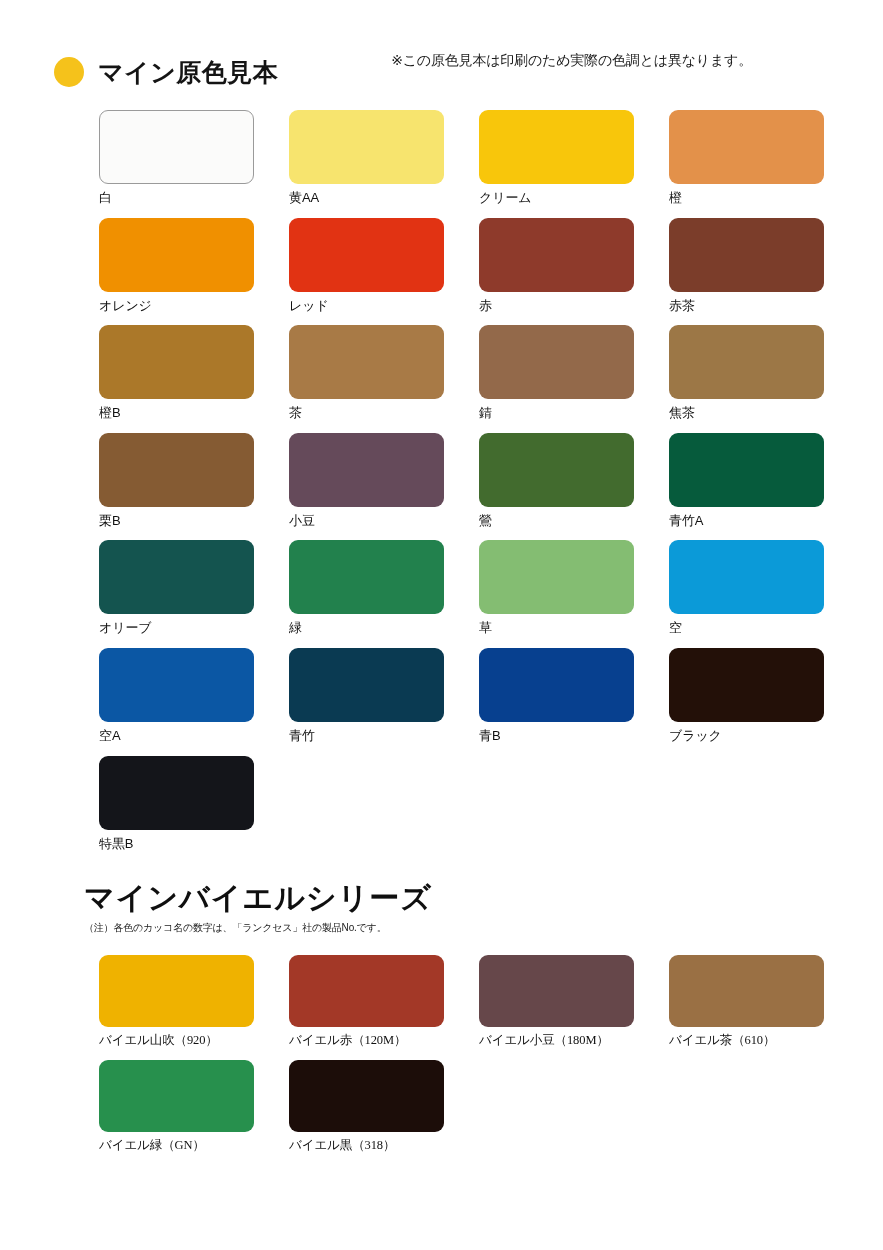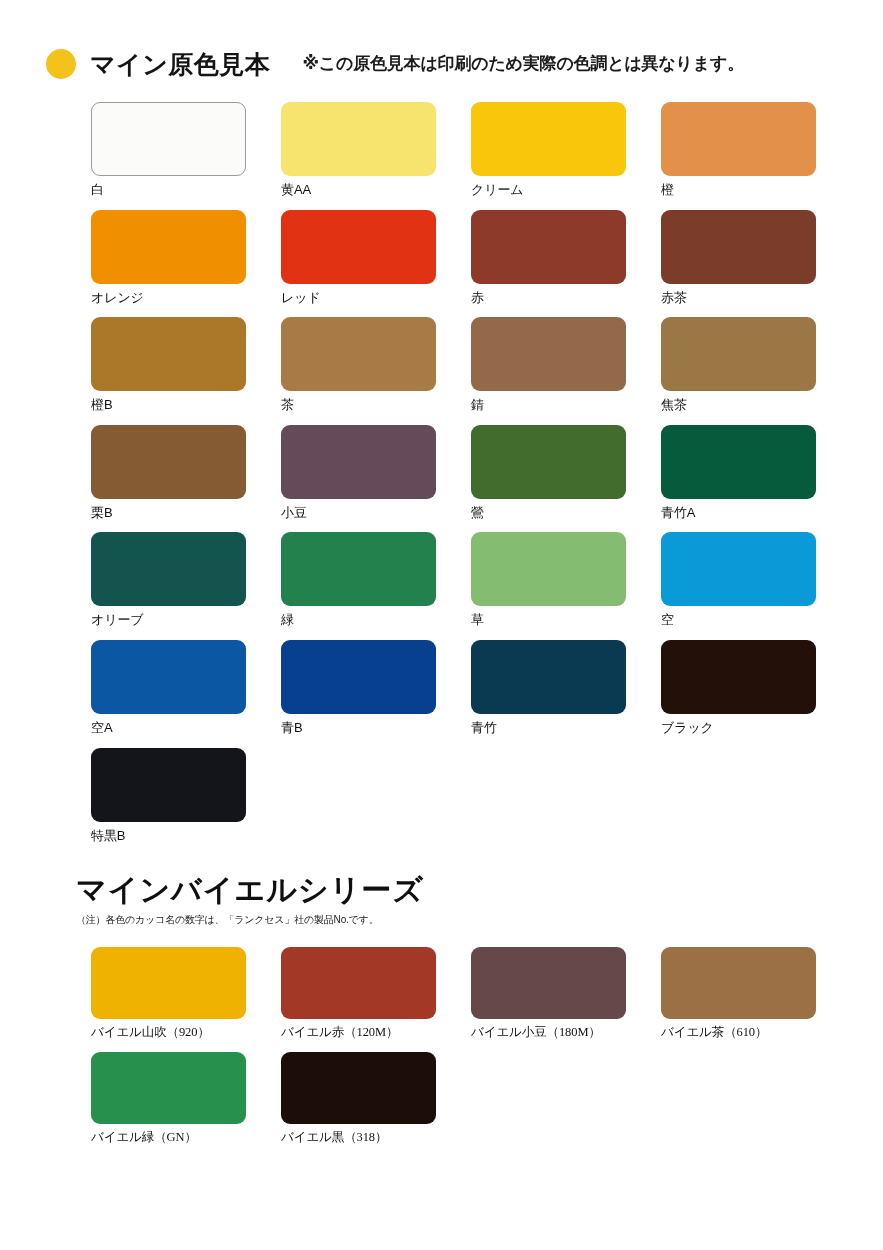--- a/index.html
+++ b/index.html
@@ -14,21 +14,21 @@
     position: relative;
     font-family: "Liberation Sans", "DejaVu Sans", sans-serif;
     color: #111111;
     overflow: hidden;
   }
   .page {
     position: relative;
     width: 796px;
     height: 1250px;
     box-sizing: border-box;
-    padding: 8px;
+    padding: 16px;
     background: #ffffff;
   }
 
   
   .section1-header {
     position: relative;
     display: flex;
     align-items: center;
     margin: 0;
     padding: 34px 38px 0 38px;
@@ -46,27 +46,26 @@
   .section1-title {
     font-size: 25px;
     font-weight: 700;
     letter-spacing: 0.5px;
     color: #141414;
     line-height: 1;
     white-space: nowrap;
   }
   .header-note {
     position: absolute;
-    right: 52px;
+    right: 44px;
     top: 52px;
-    font-size: 17px;
+    font-size: 14px;
     color: #1b1b1b;
     white-space: nowrap;
     letter-spacing: -0.2px;
-    font-weight: bold;
   }
 
   
   .grid {
     display: grid;
     grid-template-columns: repeat(4, 190px);
     column-gap: 0;
     justify-content: start;
     padding-left: 83px;
     margin: 0;
@@ -210,26 +209,26 @@
       </div>
       <div class="cell">
         <div class="swatch" style="background: rgb(11, 154, 216);"></div>
         <div class="swatch-label">空</div>
       </div>
       <div class="cell">
         <div class="swatch" style="background: rgb(11, 87, 164);"></div>
         <div class="swatch-label">空A</div>
       </div>
       <div class="cell">
+        <div class="swatch" style="background: rgb(10, 58, 82);"></div>
+        <div class="swatch-label">青竹</div>
+      </div>
+      <div class="cell">
         <div class="swatch" style="background: rgb(7, 64, 143);"></div>
         <div class="swatch-label">青B</div>
-      </div>
-      <div class="cell">
-        <div class="swatch" style="background: rgb(10, 58, 82);"></div>
-        <div class="swatch-label">青竹</div>
       </div>
       <div class="cell">
         <div class="swatch" style="background: rgb(35, 16, 8);"></div>
         <div class="swatch-label">ブラック</div>
       </div>
       <div class="cell">
         <div class="swatch" style="background: rgb(20, 21, 26);"></div>
         <div class="swatch-label">特黒B</div>
       </div>
     </div>

